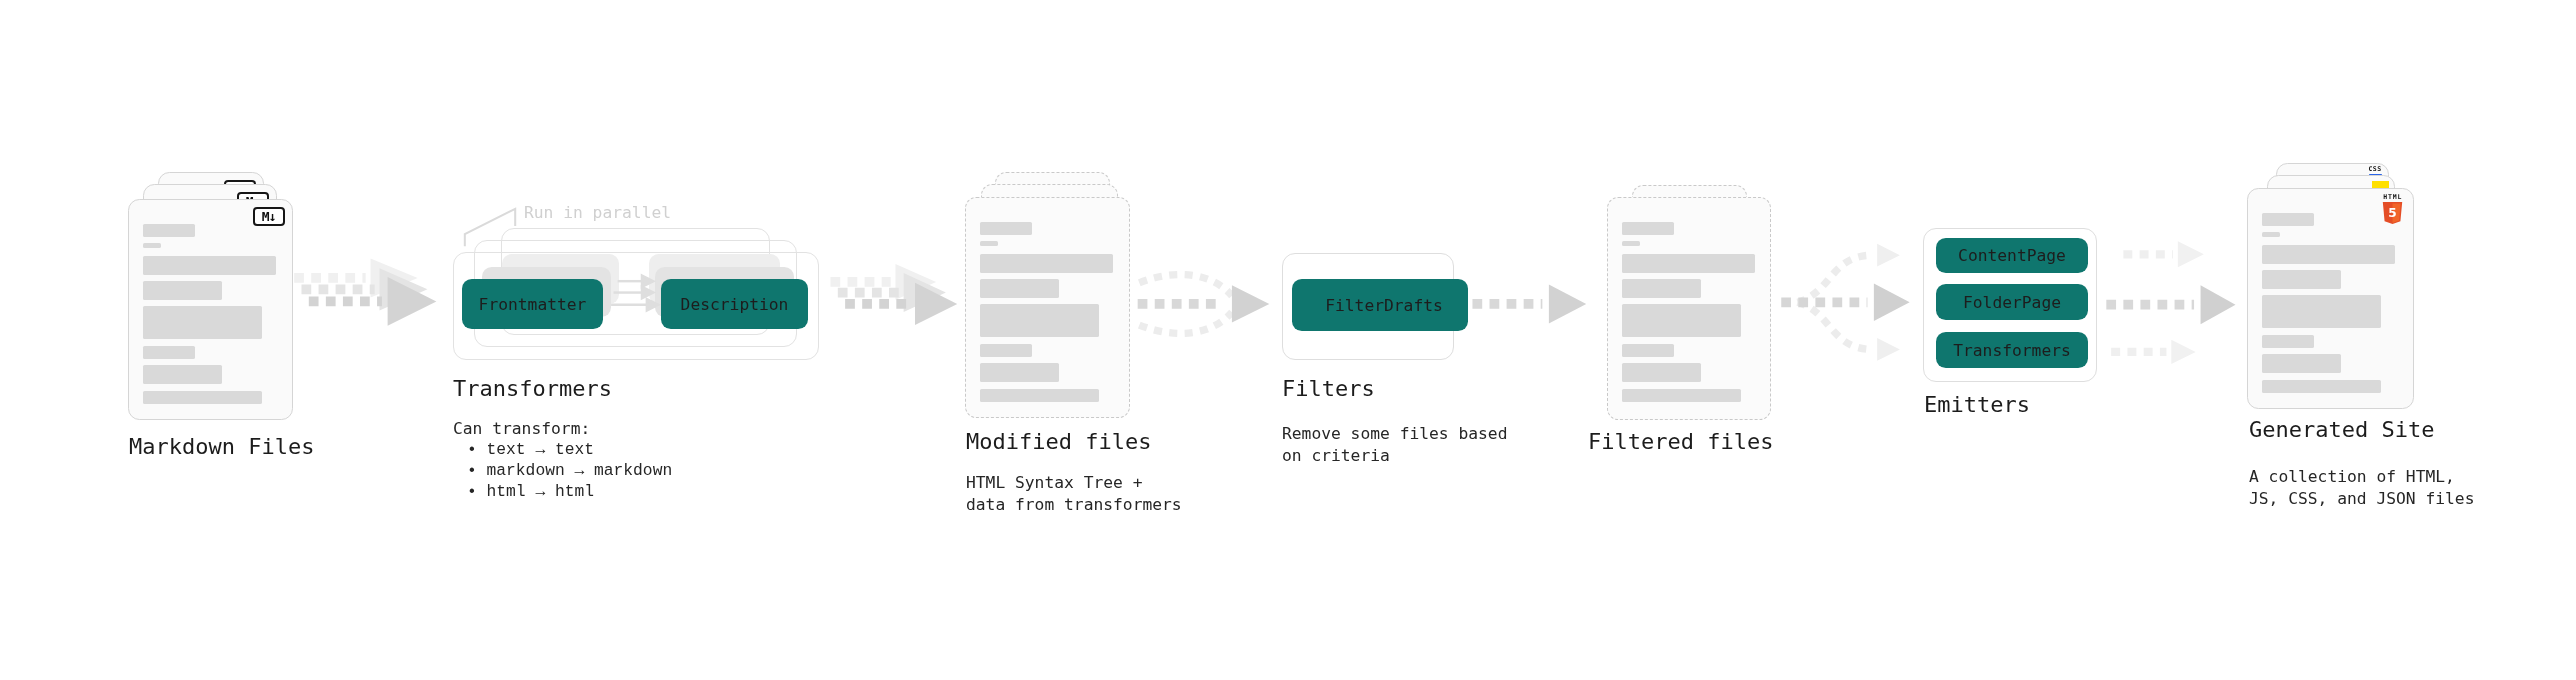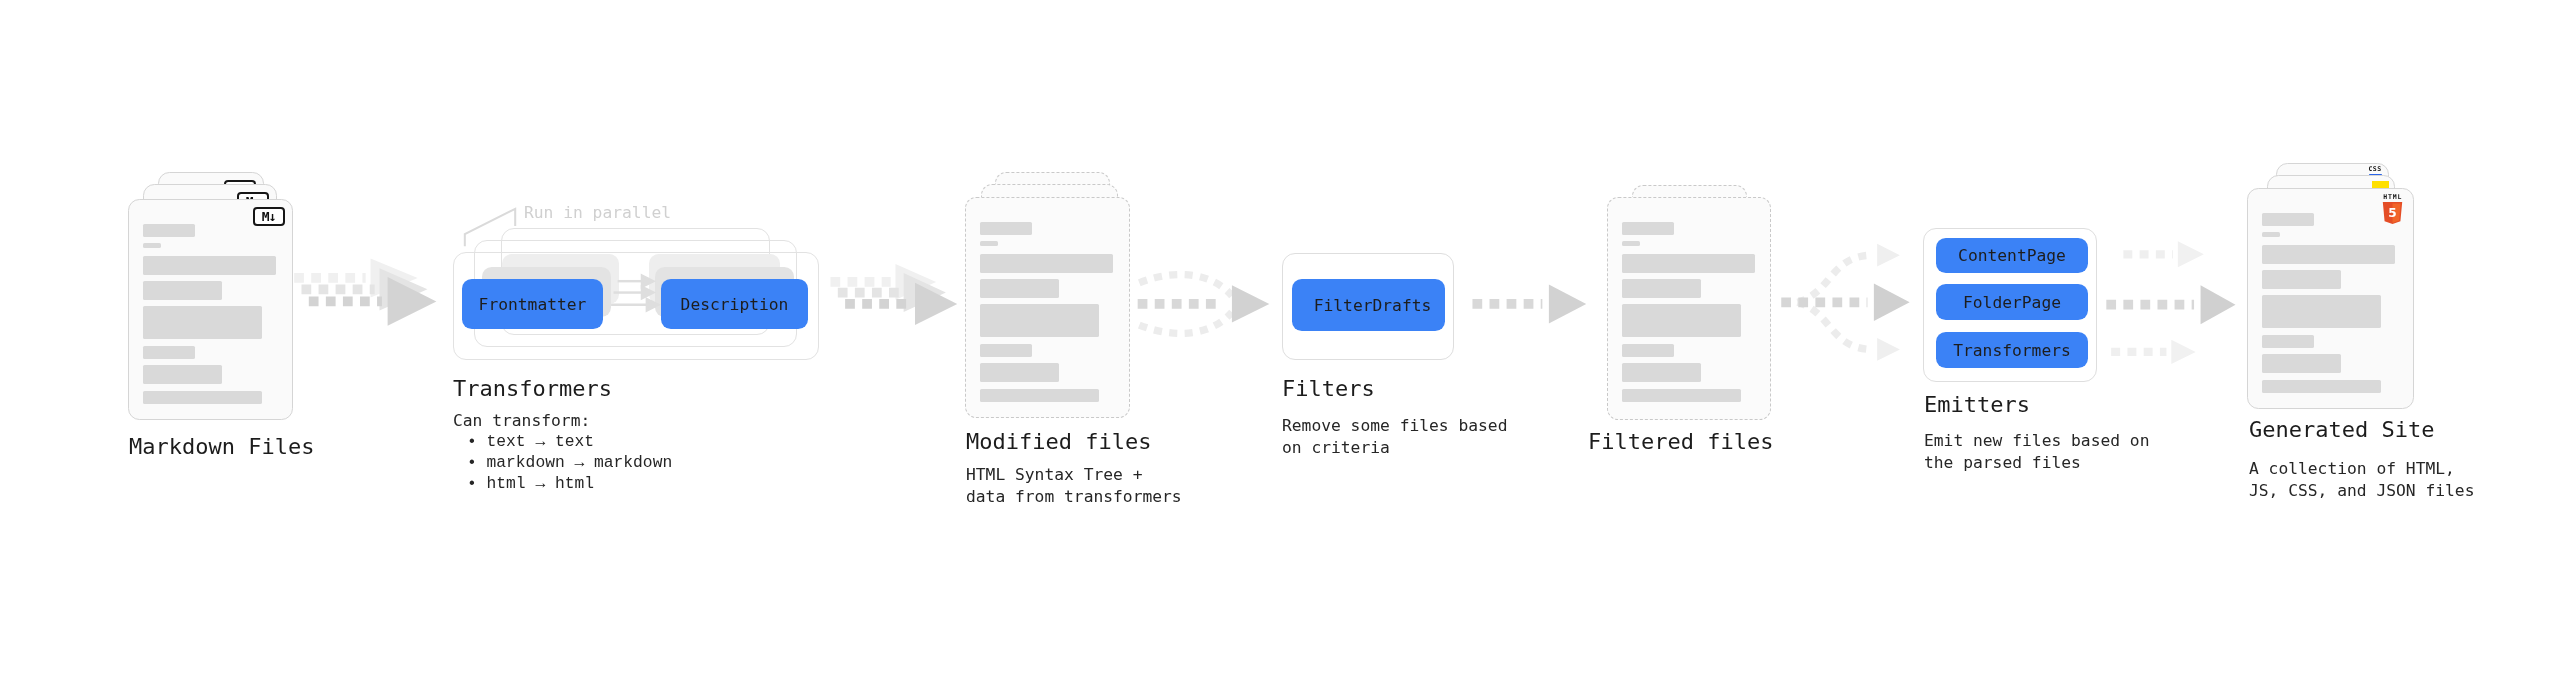--- a/index.html
+++ b/index.html
@@ -26,28 +26,28 @@
             font-size:13px;font-weight:bold;color:#111;letter-spacing:-0.8px;box-sizing:border-box;}
   .html5-badge{position:absolute;top:4.9px;right:9.8px;width:21px;text-align:center;}
   .html5-word{font-size:6.5px;font-weight:bold;letter-spacing:0.8px;color:#111;line-height:7.3px;}
   .js-badge{position:absolute;top:4.9px;right:4.9px;width:17px;height:13px;background:#ffe000;}
   .css-badge{position:absolute;top:2.4px;right:6.5px;width:13px;text-align:center;}
   .css-word{font-size:6.5px;font-weight:bold;color:#111;line-height:6.5px;letter-spacing:0.4px;}
   .css-bar{height:2.4px;background:#2964e8;margin-top:0.8px;border-radius:0.8px;}
 
   
   .tbox{position:absolute;border:1.6px solid #e2e2e2;border-radius:13px;background:transparent;box-sizing:border-box;}
-  .chip{position:absolute;background:#3b82f6;border-radius:9.8px;display:flex;align-items:center;
+  .chip{position:absolute;background:#0f766e;border-radius:9.8px;display:flex;align-items:center;
         justify-content:center;font-size:16.3px;color:#1d1d1d;box-sizing:border-box;}
   .chip.ghost1{background:#e3e3e3;}
   .chip.ghost2{background:#eeeeee;}
 
   
   .stage-label{position:absolute;font-size:22px;font-weight:500;color:#1c1c1c;white-space:nowrap;}
-  .stage-desc{position:absolute;font-size:16.3px;color:#262626;line-height:22px;white-space:nowrap;}
+  .stage-desc{position:absolute;font-size:16.3px;color:#262626;line-height:22px;white-space:nowrap;margin-top:8px;}
   .list-title{font-size:16.3px;color:#262626;line-height:21px;}
   .list-item{font-size:16.3px;color:#262626;line-height:21px;margin-left:14px;white-space:nowrap;font-family:Liberation Mono, monospace;}
   .annotation{position:absolute;font-size:16.3px;color:#d0d0d0;white-space:nowrap;}
 
   .overlay{position:absolute;left:0;top:0;pointer-events:none;}
 </style>
 </head>
 <body>
 
 <div class="canvas">
@@ -108,21 +108,21 @@
         <div class="bar b8"></div>
     </div>
   </div>
   <div class="stage-label" style="left:966px;top:429px;">Modified files</div>
   <div class="stage-desc" style="left:966px;top:464px;">
     <div>HTML Syntax Tree +</div>
     <div>data from transformers</div>
   </div>
 
   <div class="tbox" style="left:1282px;top:253px;width:172px;height:107px;border-color:#dedede;"></div>
-  <div class="chip" style="left:1292px;top:279px;width:153px;height:52px;padding-left:8px;">FilterDrafts</div>
+  <div class="chip" style="left:1292px;top:279px;width:176px;height:52px;padding-left:8px;">FilterDrafts</div>
   <div class="stage-label" style="left:1282px;top:376px;">Filters</div>
   <div class="stage-desc" style="left:1282px;top:415px;">
     <div>Remove some files based</div>
     <div>on criteria</div>
   </div>
 
   <div class="doc-card dashed" style="left:1632px;top:185px;width:115px;height:221px;"></div>
   <div class="doc-card dashed" style="left:1607px;top:197px;width:164px;height:223px;">
     <div class="bars">
       <div class="bar b1"></div>
@@ -135,24 +135,20 @@
         <div class="bar b8"></div>
     </div>
   </div>
   <div class="stage-label" style="left:1588px;top:429px;">Filtered files</div>
 
   <div class="tbox" style="left:1923px;top:228px;width:174px;height:154px;border-color:#dedede;"></div>
   <div class="chip" style="left:1936px;top:238px;width:152px;height:35px;">ContentPage</div>
   <div class="chip" style="left:1936px;top:284px;width:152px;height:36px;">FolderPage</div>
   <div class="chip" style="left:1936px;top:332px;width:152px;height:36px;">Transformers</div>
   <div class="stage-label" style="left:1924px;top:392px;">Emitters</div>
-  <div class="stage-desc" style="left:1924px;top:430px;">
-    <div>Emit new files based on</div>
-    <div>the parsed files</div>
-  </div>
 
   <div class="doc-card" style="left:2276px;top:163px;width:113px;height:221px;">
     <div class="css-badge">
       <div class="css-word">CSS</div>
       <div class="css-bar"></div>
     </div>
   </div>
   <div class="doc-card" style="left:2267px;top:175px;width:128px;height:221px;">
     <div class="js-badge"></div>
   </div>

